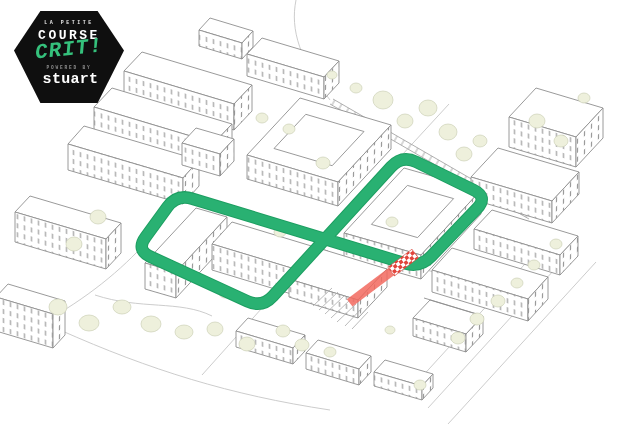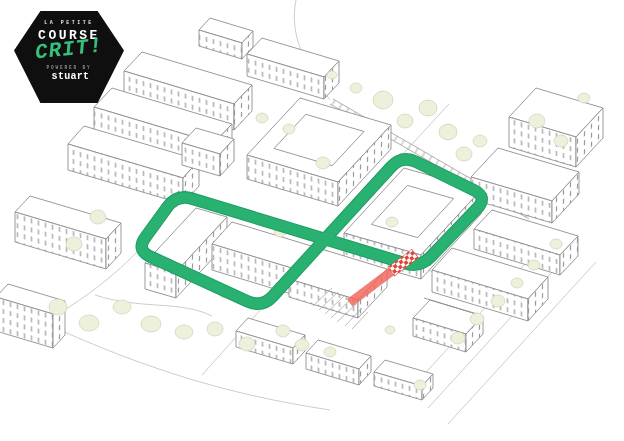--- a/index.html
+++ b/index.html
@@ -17,21 +17,21 @@
     padding-top:9px;box-sizing:border-box;text-align:center;
   }
   .badge .pretitle{font-size:5px;letter-spacing:2.5px;font-weight:700;color:#e8e8e8;}
   .badge .course{font-size:13px;font-weight:700;letter-spacing:2.5px;margin-top:2px;color:#ffffff;}
   .badge .crit{
     font-size:21px;font-weight:800;font-style:italic;letter-spacing:1px;
     color:#35c17c;transform:rotate(-6deg);margin-top:-4px;line-height:1;
   }
   .badge .powered{font-size:4.5px;letter-spacing:1.8px;color:#8d8d8d;margin-top:5px;font-weight:700;}
   .badge .brand{display:flex;align-items:center;gap:3px;margin-top:1px;}
-  .badge .brand .brand-name{font-size:10px;font-weight:700;letter-spacing:.3px;color:#ffffff;}
+  .badge .brand .brand-name{font-size:15px;font-weight:700;letter-spacing:.3px;color:#ffffff;}
   .badge .cube{display:inline-block;line-height:0;}
 </style>
 </head>
 <body>
 
 <div class="stage">
 
   <svg width="624" height="441" viewBox="0 0 624 441">
     <defs>
 

